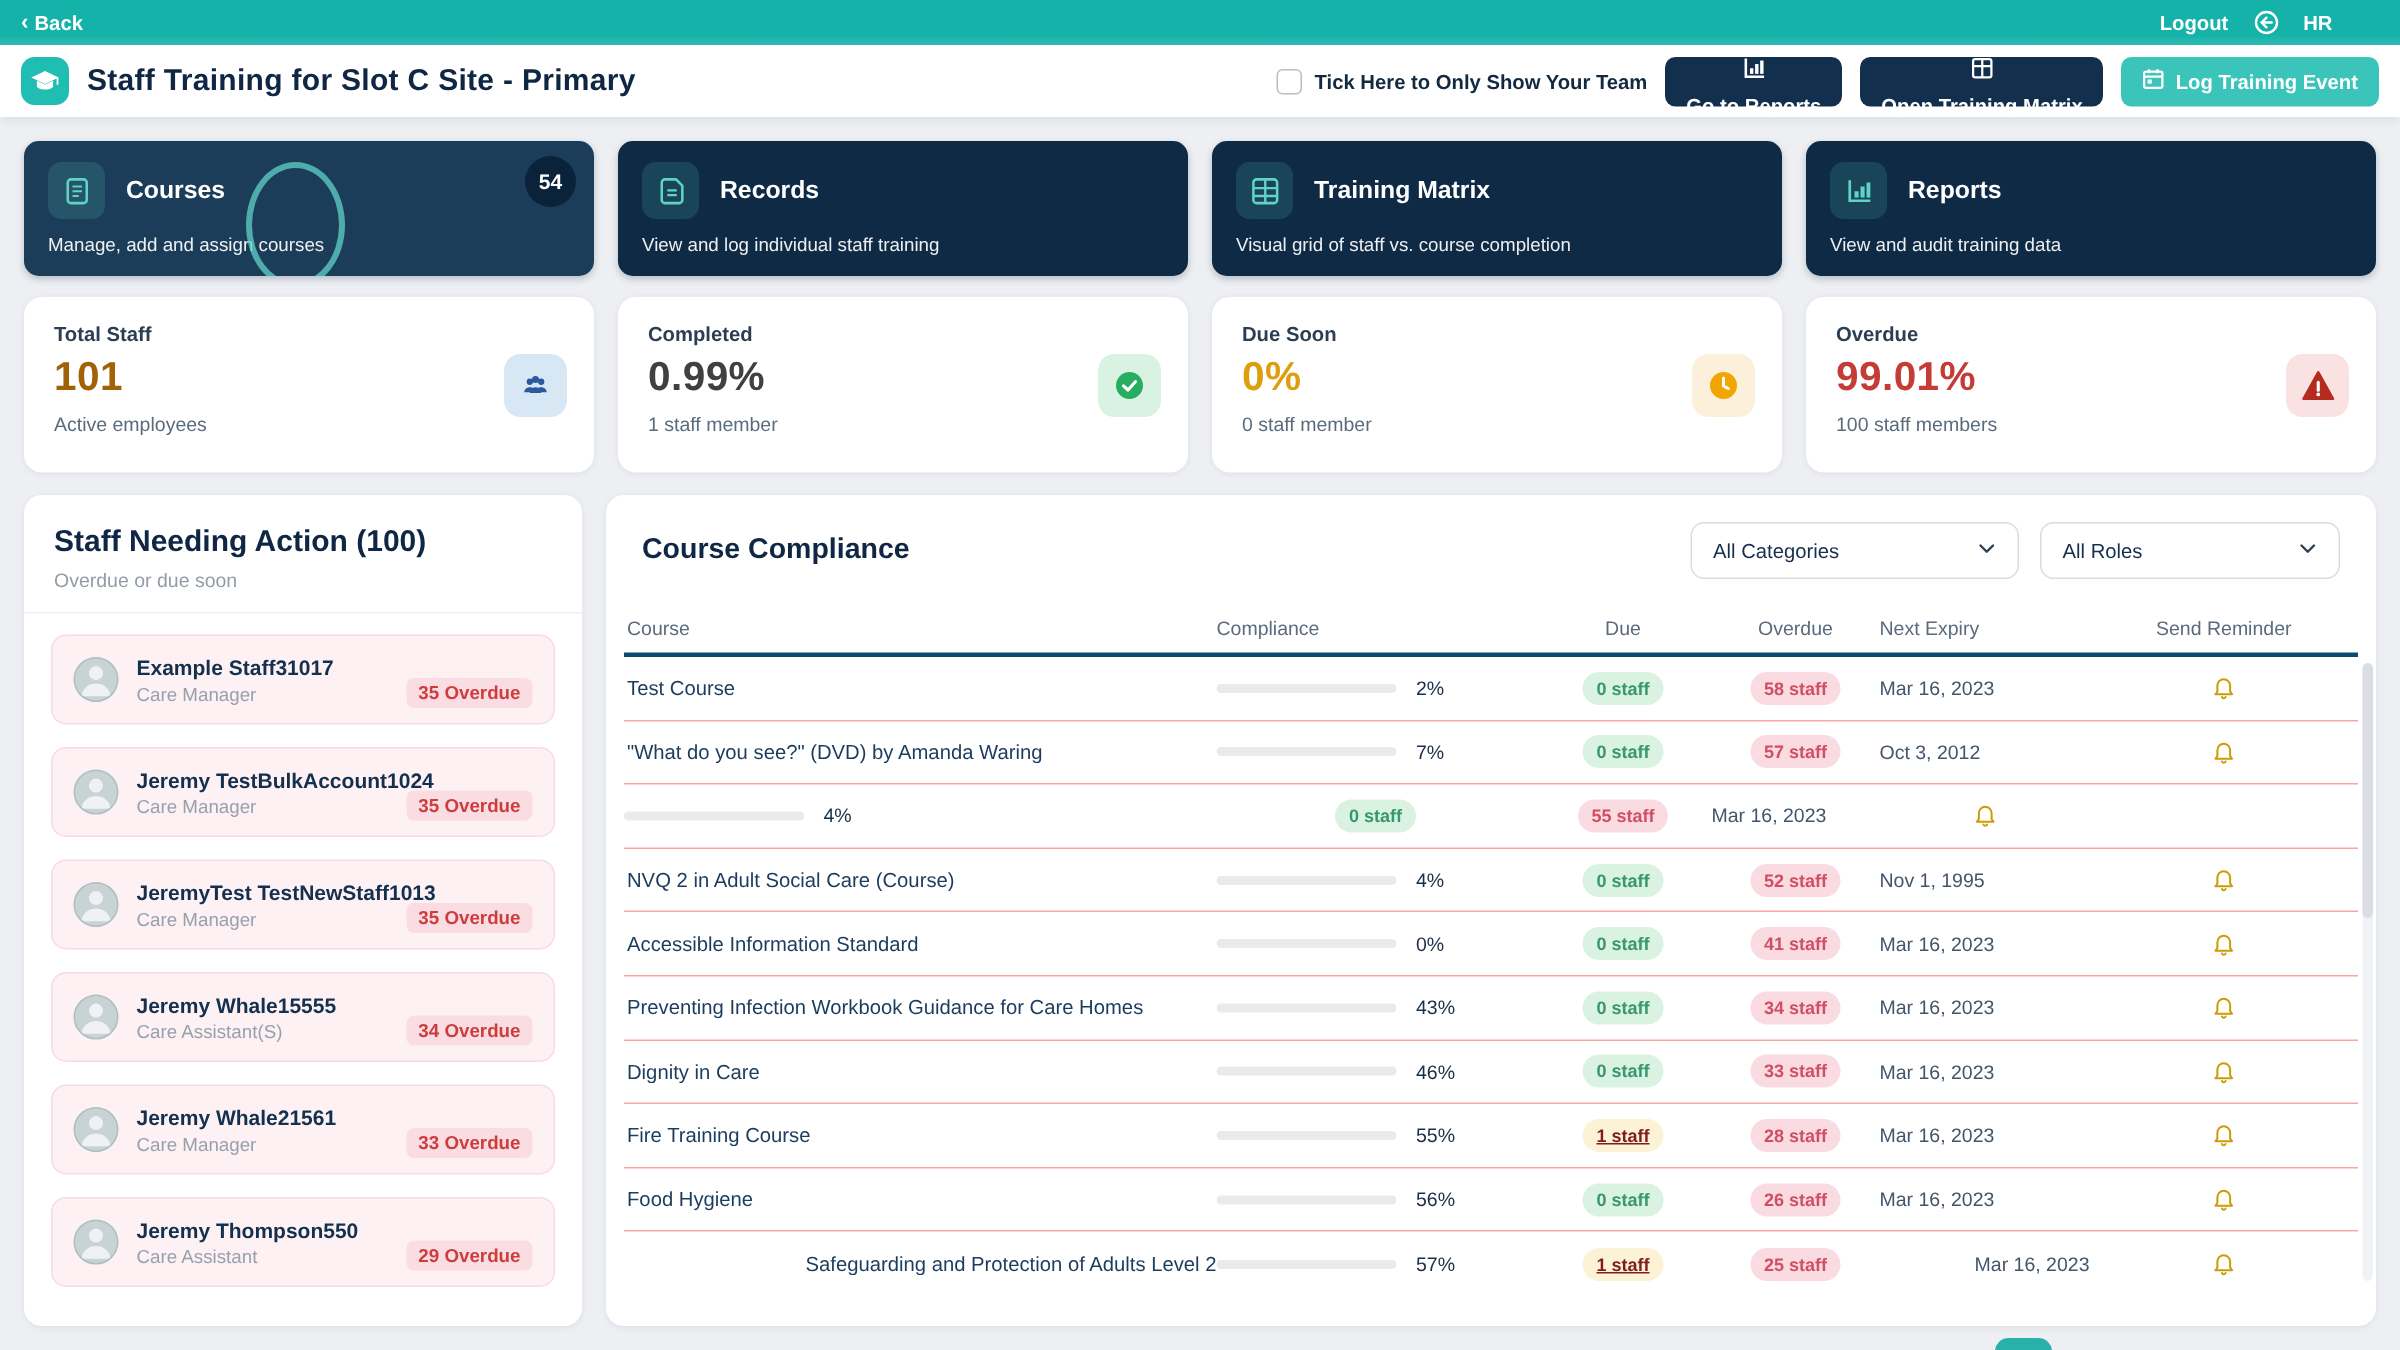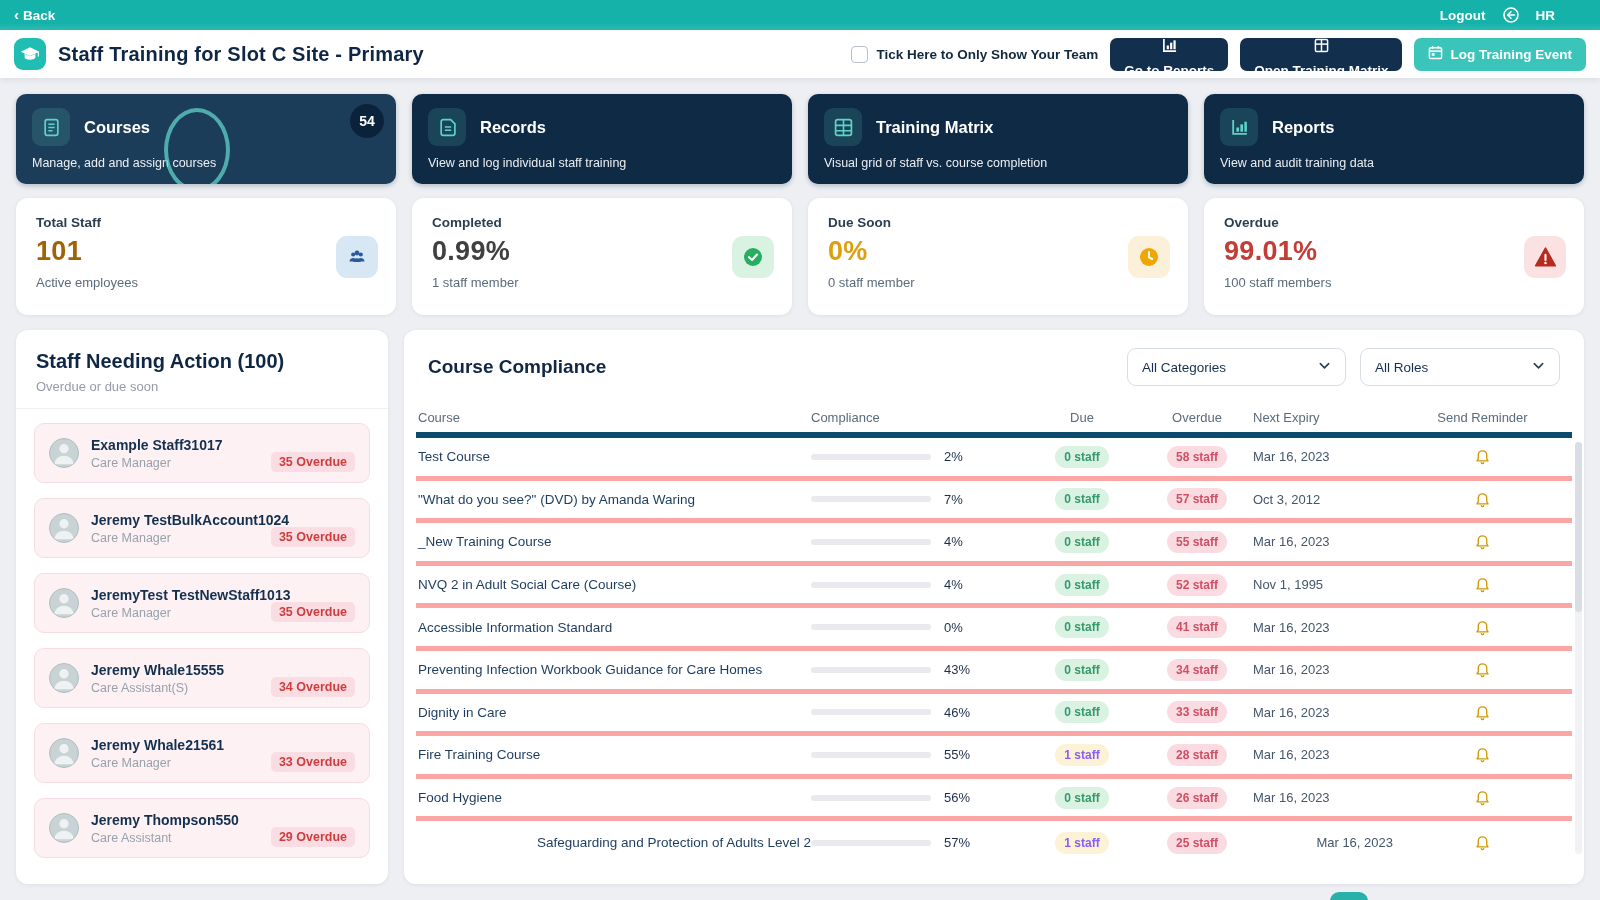--- a/index.html
+++ b/index.html
@@ -79,35 +79,35 @@
   .comp-head { display:flex; align-items:center; padding:18px 24px 16px; }
   .comp-title { font-size:19px; font-weight:bold; color:#0f2744; }
   .filters { margin-left:auto; display:flex; gap:14px; }
   .select { height:38px; border:1px solid #d8dde3; border-radius:9px; background:#fff; display:flex;
     align-items:center; justify-content:space-between; padding:0 14px; font-size:13.5px; color:#15304f;
     cursor:pointer; }
   .select.cat { width:219px; } .select.role { width:200px; }
 
   .table { padding:0 12px; position:relative; }
   .trow { display:grid; grid-template-columns:395px 212px 118px 112px 140px 1fr; align-items:center; }
-  .thead { height:36px; border-bottom:6px solid #0c4a6e; }
+  .thead { height:36px; border-bottom:3px solid #0c4a6e; }
   .thead > div { font-size:13px; color:#5b6b7c; }
   .th-course { padding-left:2px; }
   .th-due, .th-overdue, .th-reminder { text-align:center; }
-  .data-row { height:42.6px; border-bottom:5px solid #fca5a5; cursor:pointer; }
+  .data-row { height:42.6px; border-bottom:1px solid #fca5a5; cursor:pointer; }
   .data-row:last-child { border-bottom:none;text-align:right; }
   .course-name { font-size:13.5px; color:#1c3c5e; padding-left:2px; white-space:nowrap; overflow:hidden; text-overflow:ellipsis; }
   .comp-cell { display:flex; align-items:center; gap:13px; }
   .bar-track { width:120px; height:6px; background:#e9e9ee; border-radius:3px; overflow:hidden; }
   .bar-fill { height:100%; background:#99222a; border-radius:3px; }
   .pct { font-size:13px; color:#1c2e4a; }
   .cell-center { display:flex; justify-content:center; }
   .pill { font-size:12px; font-weight:bold; padding:4px 9px; border-radius:12px; white-space:nowrap; }
   .pill.green { background:#d9f2e2; color:#37976d; }
-  .pill.amber { background:#fcf3d7; color:#8b5cf6; }
+  .pill.amber { background:#fcf3d7; color:#7f1d1d;text-decoration:underline; }
   .pill.red { background:#fadbe1; color:#d04f63; }
   .expiry { font-size:13px; color:#44566b; }
   .bell-cell { display:flex; justify-content:center; }
   .bell { cursor:pointer; display:flex; }
   .scrollbar { position:absolute; right:2px; top:40px; bottom:10px; width:7px; background:#f1f2f5;
     border-radius:4px; }
   .scroll-thumb { width:7px; height:170px; background:#dadee4; border-radius:4px; }
 
   .float-pill { position:absolute; left:1330px; bottom:-10px; width:38px; height:18px;
     border-radius:9px; background:#28b1a8; cursor:pointer; }
@@ -456,21 +456,20 @@
               <div class="bell-cell">
                 <span class="bell">
                   <svg width="17" height="19" viewBox="0 0 24 26">
                     <path d="M18 16.5v-5.5a6 6 0 0 0-12 0v5.5l-1.8 2.7h15.6z" fill="none" stroke="#cf9a06" stroke-width="1.9" stroke-linejoin="round"></path>
                     <path d="M10.3 21.7a1.8 1.8 0 0 0 3.4 0" fill="none" stroke="#cf9a06" stroke-width="1.9" stroke-linecap="round"></path>
                   </svg>
                 </span>
               </div>
             </div>
             <div class="trow data-row">
-              <div class="course-name">_New Training Course</div>
               <div class="comp-cell">
                 <span class="bar-track"><span class="bar-fill" style="width: 4%;"></span></span>
                 <span class="pct">4%</span>
               </div>
               <div class="cell-center">
                 <span class="pill green">0 staff</span>
               </div>
               <div class="cell-center">
                 <span class="pill red">55 staff</span>
               </div>

